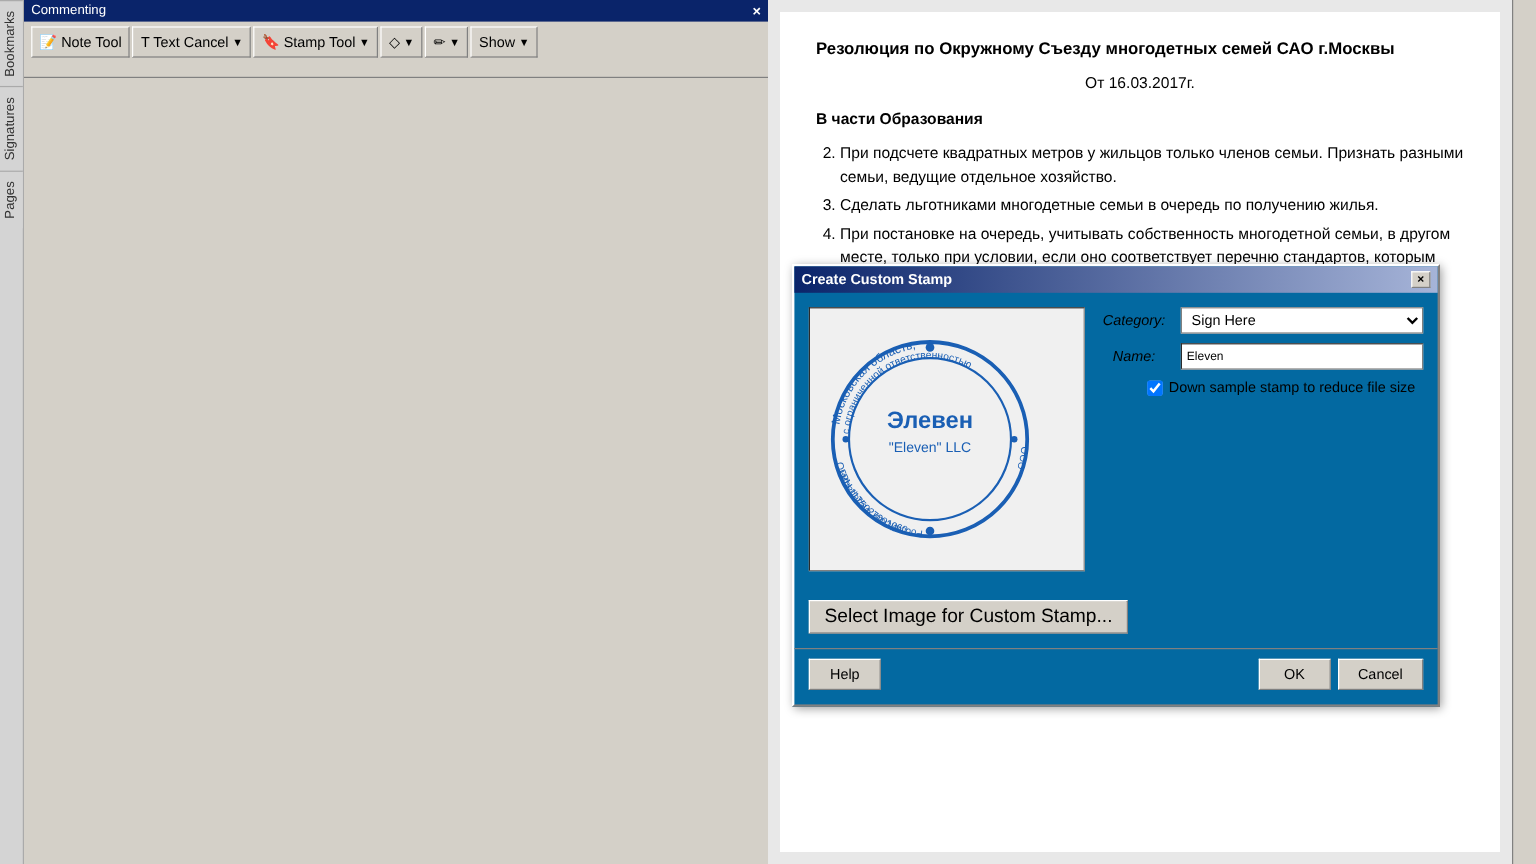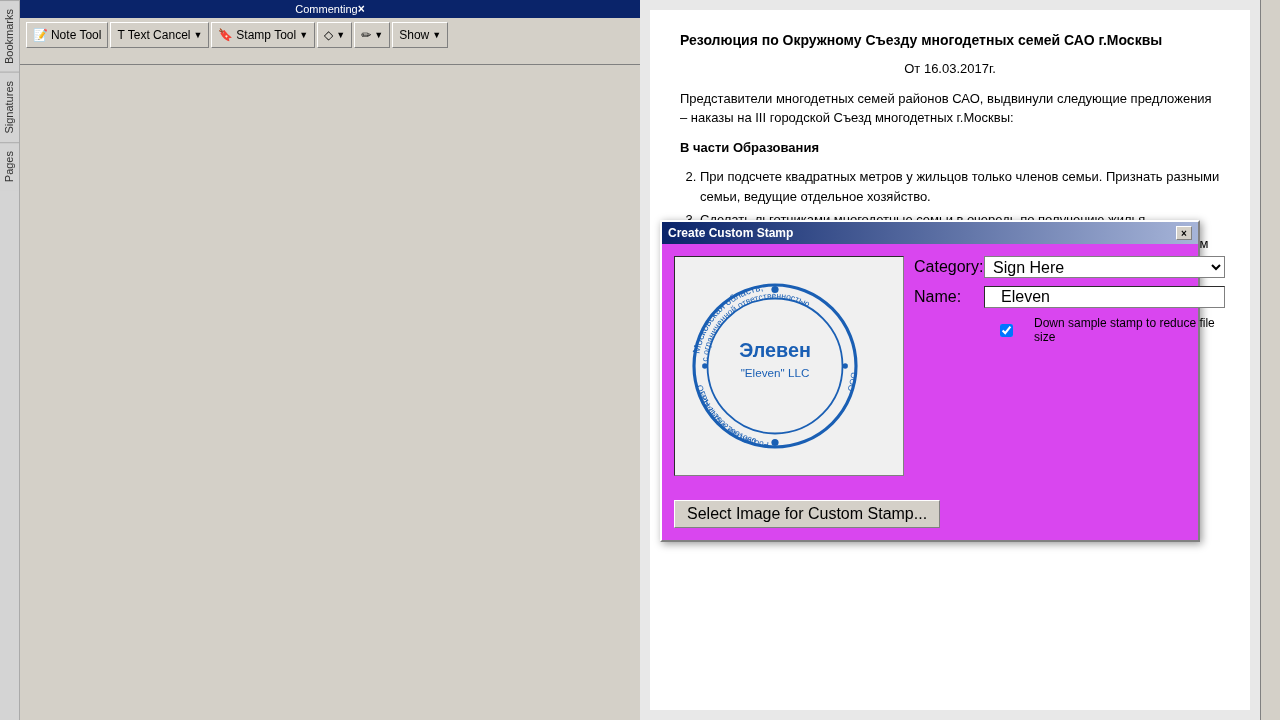--- a/index.html
+++ b/index.html
@@ -48,21 +48,21 @@
       background: #d4d0c8;
       border-bottom: 1px solid #808080;
       z-index: 10;
     }
     .toolbar-titlebar {
       background: #0a246a;
       color: white;
       font-size: 11px;
       padding: 2px 6px;
       display: flex;
-      justify-content: center;
+      justify-content: space-between;
       align-items: center;
       height: 18px;
     }
     .titlebar-close {
       color: white;
       font-size: 12px;
       cursor: pointer;
       font-weight: bold;
     }
     .toolbar-buttons {
@@ -146,21 +146,21 @@
       background: #d4d0c8;
       border-left: 1px solid #808080;
     }
 
     
     .dialog {
       position: absolute;
       left: 660px;
       top: 220px;
       width: 540px;
-      background: #d946ef;
+      background: #0369a1;
       border: 2px solid #fff;
       border-right-color: #808080;
       border-bottom-color: #808080;
       box-shadow: 2px 2px 8px rgba(0,0,0,0.4);
       z-index: 200;
       pointer-events: all;
     }
     .dialog-titlebar {
       background: linear-gradient(to right, #0a246a, #a6b4d8);
       color: white;
@@ -214,45 +214,46 @@
       flex: 1;
       padding-left: 10px;
     }
     .field-row {
       display: flex;
       align-items: center;
       margin-bottom: 8px;
     }
     .field-label {
       width: 70px;
-      font-size: 16px;
-      text-align: left;
+      font-size: 12px;
+      text-align: center;
       padding-right: 8px;
+      font-style: italic;
     }
     .field-select {
       flex: 1;
-      font-size: 16px;
+      font-size: 12px;
       height: 22px;
       border: 1px solid #808080;
       background: white;
       padding: 0 4px;
     }
     .field-input {
       flex: 1;
-      font-size: 16px;
+      font-size: 10px;
       height: 22px;
       border: 1px inset #808080;
       background: white;
-      padding: 0 16px;
+      padding: 0 4px;
     }
     .checkbox-row {
       display: flex;
       align-items: center;
-      gap: 21px;
-      margin-left: 86px;
+      gap: 5px;
+      margin-left: 42px;
       margin-bottom: 8px;
     }
     .checkbox-row input[type=checkbox] {
       width: 13px;
       height: 13px;
     }
     .checkbox-label {
       font-size: 12px;
     }
     .select-image-btn {
@@ -334,21 +335,20 @@
 </div>
 
 <div class="main-content"></div>
 
 <div class="right-scrollbar"></div>
 
 <div class="doc-panel">
   <div class="doc-content">
     <div class="doc-title">Резолюция по Окружному Съезду многодетных семей САО г.Москвы</div>
     <div class="doc-date">От 16.03.2017г.</div>
-    <div style="margin-bottom:10px;">Представители многодетных семей районов САО, выдвинули следующие предложения – наказы на III городской Съезд многодетных г.Москвы:</div>
     <div class="doc-section-title">В части Образования</div>
     <ol class="doc-list" style="margin-top:10px;" start="2">
       <li>При подсчете квадратных метров у жильцов только членов семьи. Признать разными семьи, ведущие отдельное хозяйство.</li>
       <li>Сделать льготниками многодетные семьи в очередь по получению жилья.</li>
       <li>При постановке на очередь, учитывать собственность многодетной семьи, в другом месте, только при условии, если оно соответствует перечню стандартов, которым должны соответствовать благоустроенные жилые помещения в г.Москве.</li>
       <li>Предусмотреть возможность получения субсидии на приобретение...</li>
     </ol>
   </div>
 </div>
 
@@ -422,13 +422,22 @@
           <span class="checkbox-label">Down sample stamp to reduce file size</span>
         </div>
       </div>
     </div>
 
     <div style="margin-top:4px;">
       <button class="select-image-btn">Select Image for Custom Stamp...</button>
     </div>
   </div>
 
+  <div class="dialog-footer">
+    <div class="footer-left">
+      <button class="dialog-btn">Help</button>
+    </div>
+    <div class="footer-right">
+      <button class="dialog-btn">OK</button>
+      <button class="dialog-btn">Cancel</button>
+    </div>
+  </div>
 </div>
 
 </body></html>

